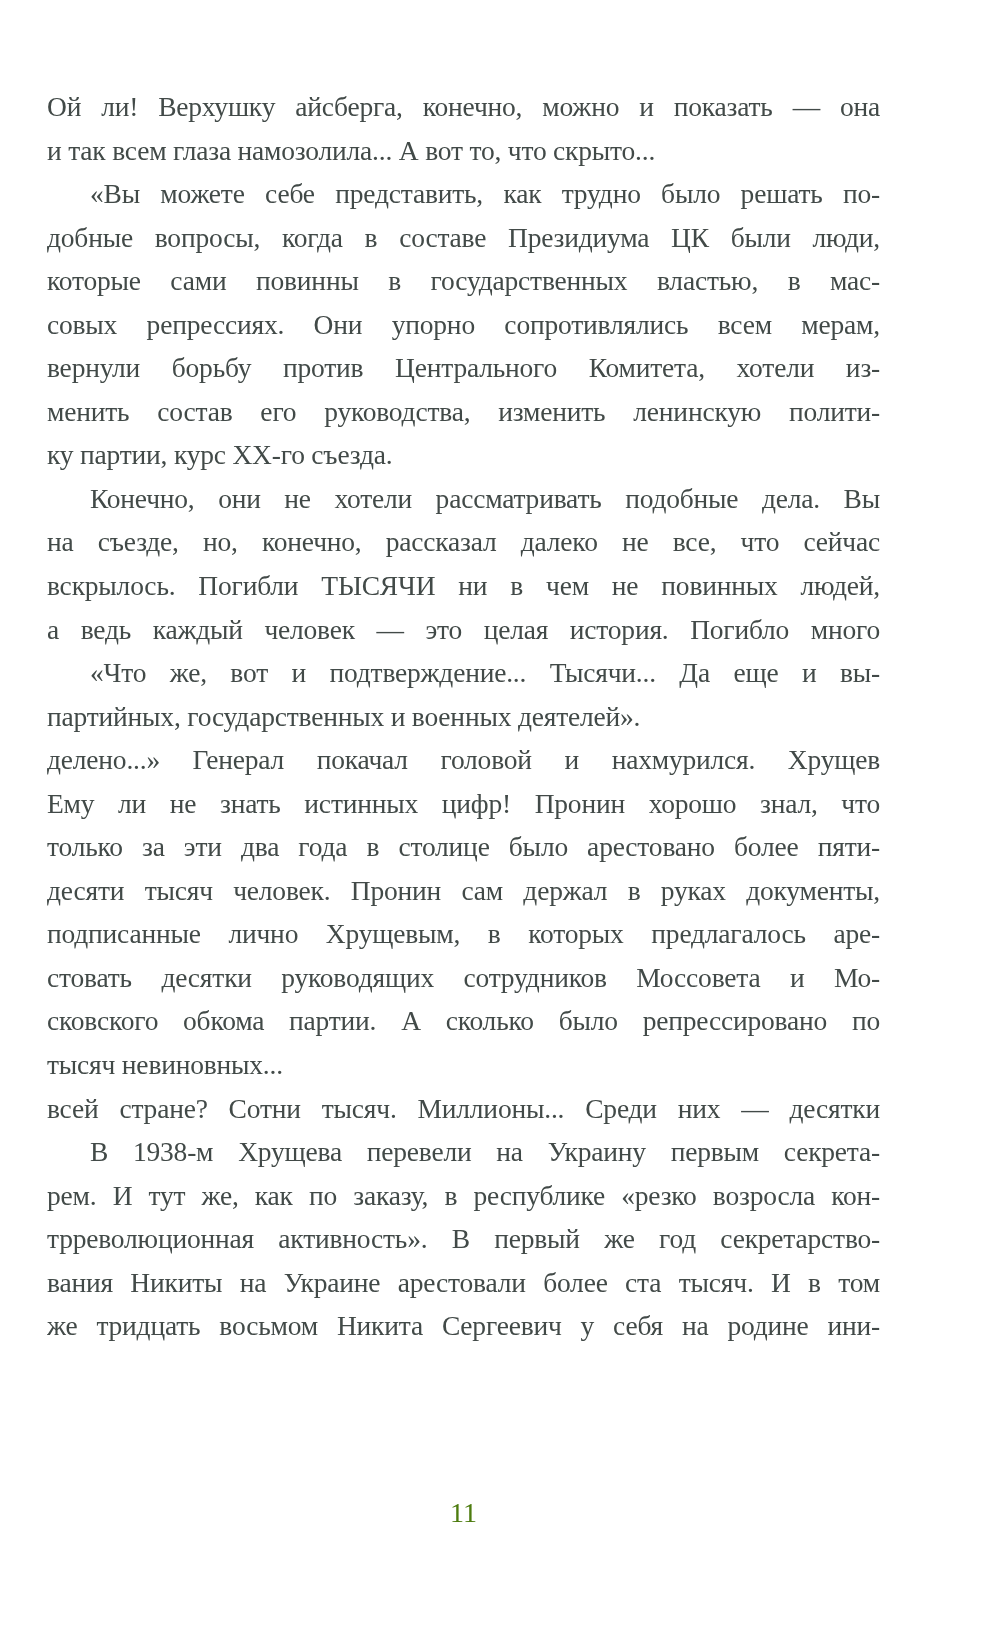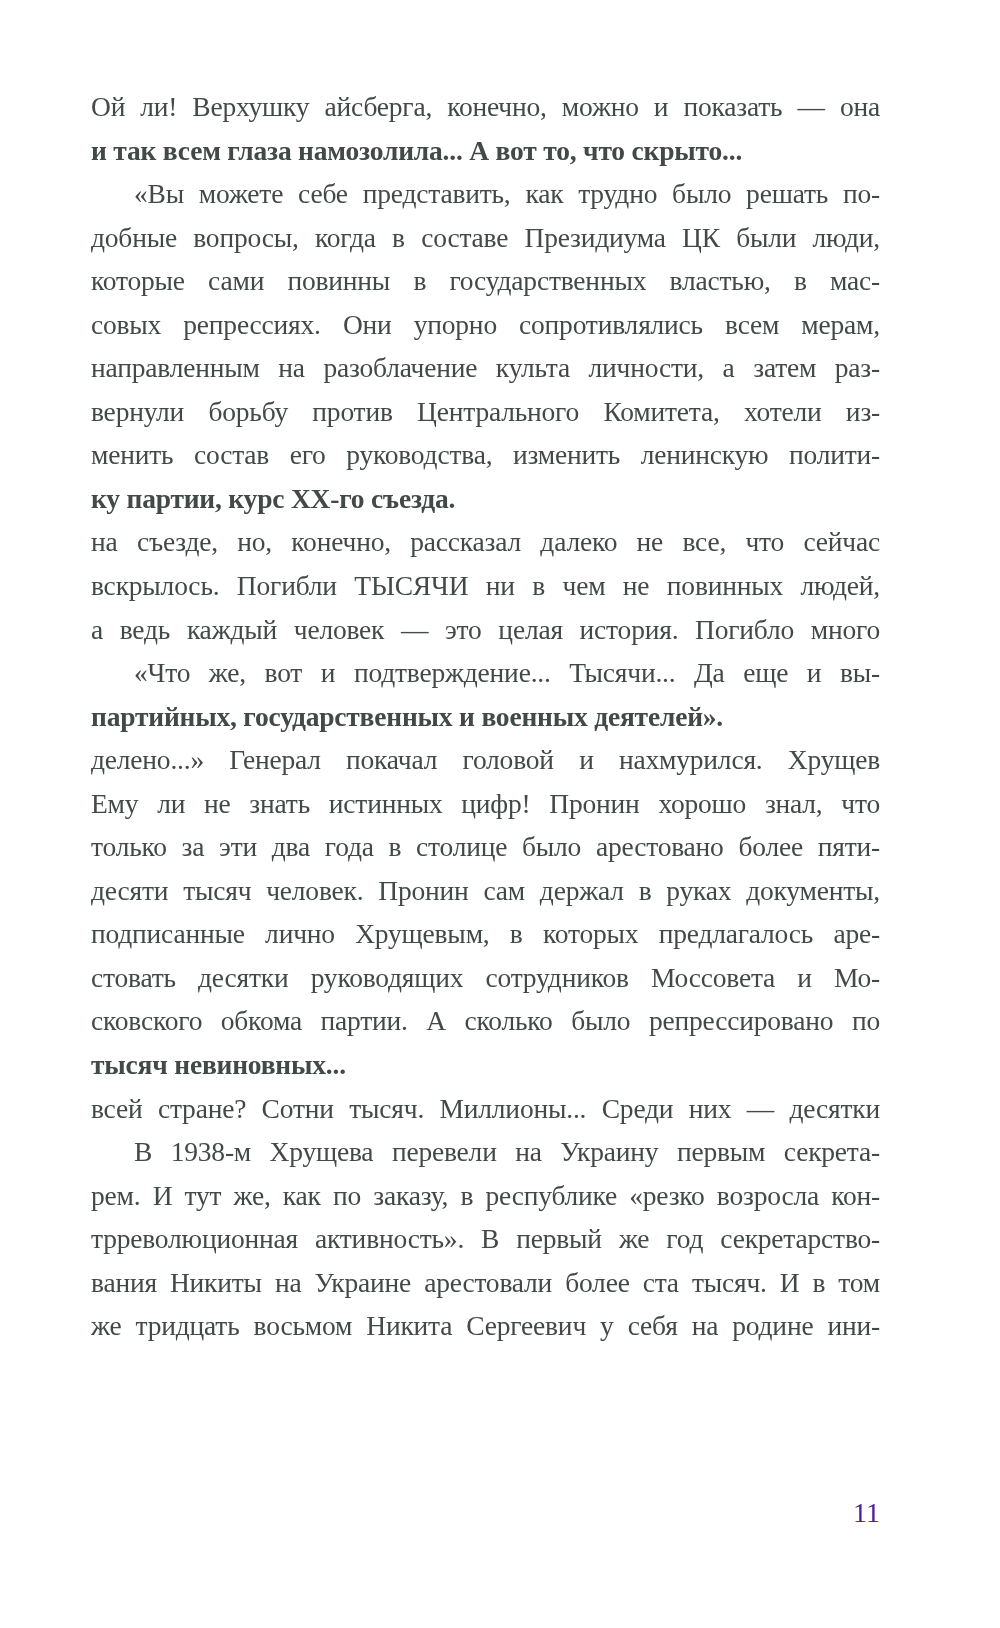--- a/index.html
+++ b/index.html
@@ -24,56 +24,54 @@
     font-size: 27.5px;
     line-height: 43.55px;
     letter-spacing: -0.2px;
   }
   .line {
     height: 43.55px;
     overflow: hidden;
     text-align: justify;
     text-align-last: justify;
     white-space: normal;
-    margin-left: 44px;
   }
   .line.no-just {
     text-align: right;
     text-align-last: left;
-    font-weight: bold;
   }
   .line.ind {
     text-indent: 43px;
   }
   .folio {
     position: absolute;
     left: 47px;
     top: 1496px;
     width: 833px;
-    text-align: right;
-    color: #4c1d95;
+    text-align: center;
+    color: #4d7c0f;
     font-size: 28px;
     line-height: 34px;
   }
 </style>
 </head>
 <body>
 
 <div class="page">
   <div class="text-block">
       <div class="line">Ой ли! Верхушку айсберга, конечно, можно и показать — она</div>
       <div class="line no-just">и так всем глаза намозолила... А вот то, что скрыто...</div>
       <div class="line ind">«Вы можете себе представить, как трудно было решать по-</div>
       <div class="line">добные вопросы, когда в составе Президиума ЦК были люди,</div>
       <div class="line">которые сами повинны в государственных властью, в мас-</div>
       <div class="line">совых репрессиях. Они упорно сопротивлялись всем мерам,</div>
-      <div class="line">направленным на разоблачение культа личности, а затем раз-</div>
       <div class="line">вернули борьбу против Центрального Комитета, хотели из-</div>
       <div class="line">менить состав его руководства, изменить ленинскую полити-</div>
       <div class="line no-just">ку партии, курс ХХ-го съезда.</div>
+      <div class="line ind">Конечно, они не хотели рассматривать подобные дела. Вы</div>
       <div class="line">на съезде, но, конечно, рассказал далеко не все, что сейчас</div>
       <div class="line">вскрылось. Погибли ТЫСЯЧИ ни в чем не повинных людей,</div>
       <div class="line">а ведь каждый человек — это целая история. Погибло много</div>
       <div class="line ind">«Что же, вот и подтверждение... Тысячи... Да еще и вы-</div>
       <div class="line no-just">партийных, государственных и военных деятелей».</div>
       <div class="line">делено...» Генерал покачал головой и нахмурился. Хрущев</div>
       <div class="line">Ему ли не знать истинных цифр! Пронин хорошо знал, что</div>
       <div class="line">только за эти два года в столице было арестовано более пяти-</div>
       <div class="line">десяти тысяч человек. Пронин сам держал в руках документы,</div>
       <div class="line">подписанные лично Хрущевым, в которых предлагалось аре-</div>

